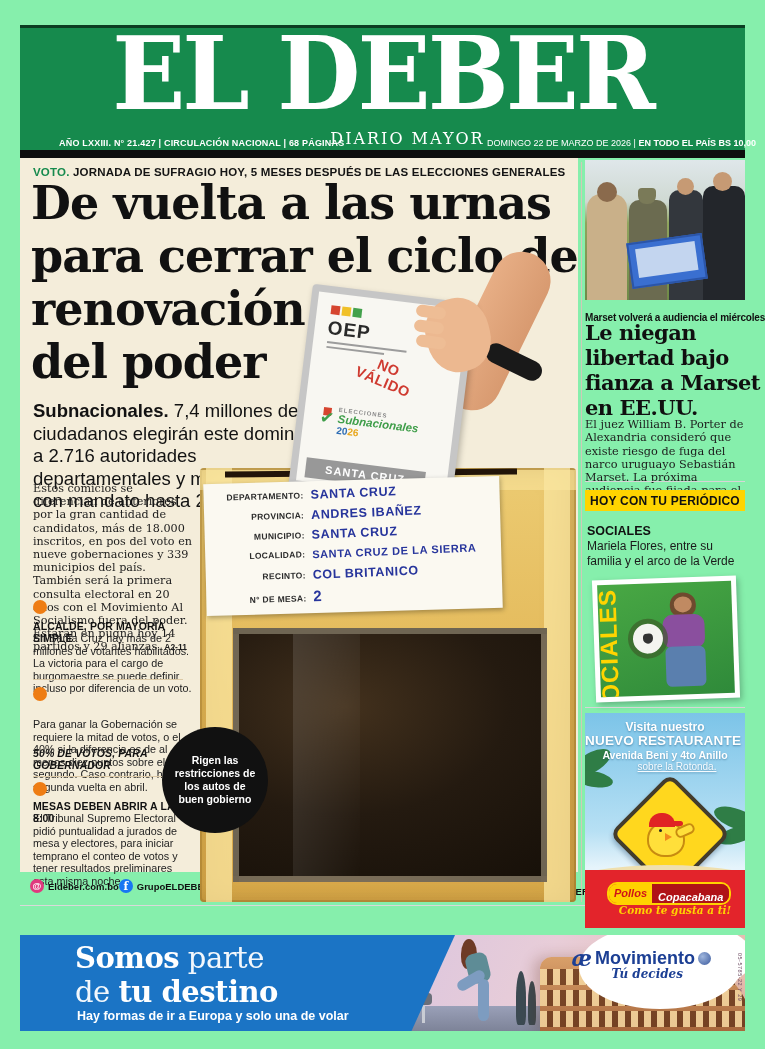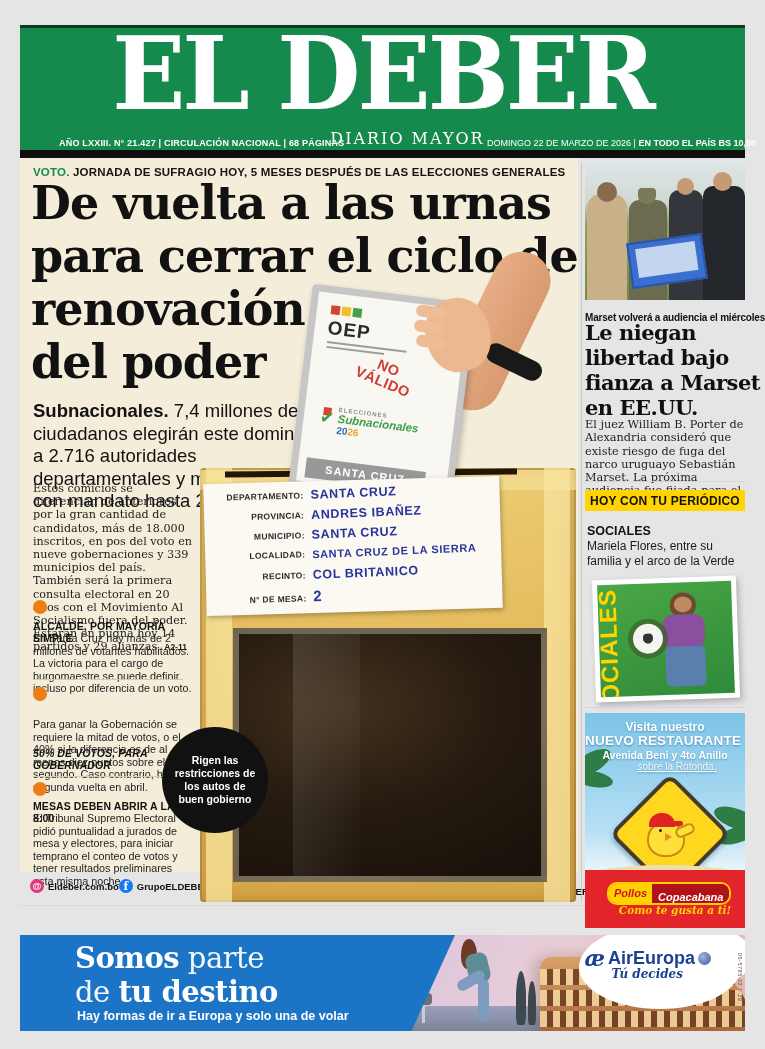--- a/index.html
+++ b/index.html
@@ -1,16 +1,16 @@
 <!DOCTYPE html>
 <html><head>
 <meta charset="utf-8">
 <style>
   html,body{margin:0;padding:0;background:#fff;}
-  .page{position:relative;width:765px;height:1049px;background:#e5e5e5;overflow:hidden;
+  .page{position:relative;width:765px;height:1049px;background:#86efac;overflow:hidden;
         font-family:"Liberation Sans","DejaVu Sans",sans-serif;color:#141414;}
   .abs{position:absolute;}
 
   
   .masthead{left:20px;top:25px;width:725px;height:125px;background:#168a4d;border-top:3px solid #0b3d22;}
   .mast-title{width:100%;top:-4px;text-align:center;color:#fff;font-family:"DejaVu Serif","Liberation Serif",serif;
               font-weight:bold;font-size:96px;line-height:100px;letter-spacing:-3px;transform:scaleY(1.06);}
   .mast-row{left:0;bottom:5px;width:100%;height:18px;color:#fff;font-size:9px;margin-left:25px;}
   .mast-left{left:14px;bottom:0;font-weight:bold;letter-spacing:.2px;}
   .mast-center{left:0;width:100%;bottom:0;text-align:center;font-family:"DejaVu Serif",serif;font-size:16px;letter-spacing:2px;}
@@ -405,20 +405,20 @@
     <div class="woman-leg" style="left:458px;top:44px;width:11px;height:42px;"></div>
     <div class="bluepanel"></div>
     <div class="air-h">
       <div><b>Somos</b><span class="lt"> parte</span></div>
       <div><span class="lt">de </span><b>tu destino</b></div>
     </div>
     <div class="air-tag">Hay formas de ir a Europa y solo una de volar</div>
     <div class="cloud"></div>
     <div class="airlogo">
       <span class="glyph">æ</span>
-      <span>AirEuropa</span>
+      <span>Movimiento</span>
       <span class="st"></span>
     </div>
     <div class="airslogan">Tú decides</div>
     <div class="adcode">05-5785-22 Y 29</div>
   </div>
 
 </div>
 
 </body></html>

